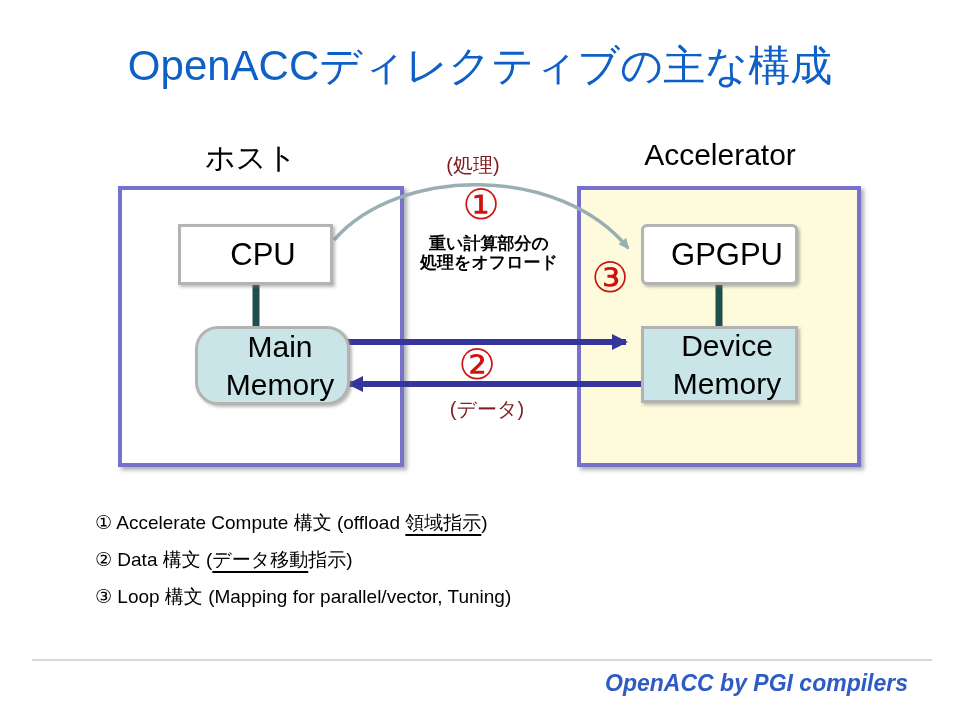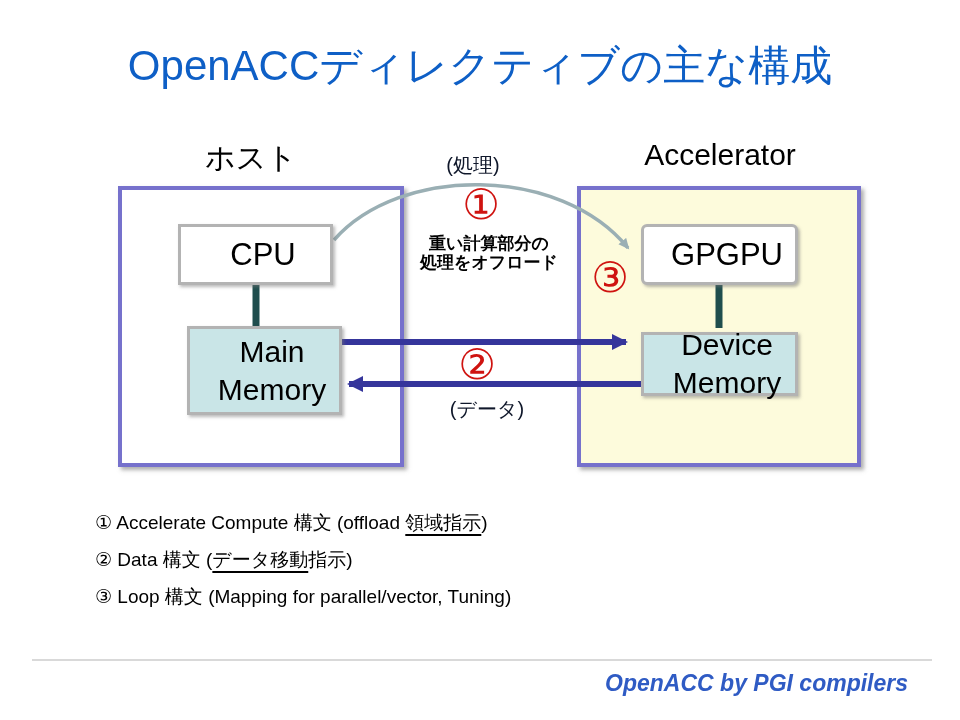--- a/index.html
+++ b/index.html
@@ -31,24 +31,24 @@
   .inner-box{
     border:3px solid #b3b3b3;background:#ffffff;box-sizing:border-box;
     display:flex;flex-direction:column;align-items:center;justify-content:center;
     font-size:31px;line-height:38px;color:#000;text-align:center;
     box-shadow:2px 2px 3px rgba(120,120,120,0.5);
     padding-left:15px;
   }
   .cpu-box{left:178px;top:224px;width:155px;height:61px;}
   .gpgpu-box{left:641px;top:224px;width:157px;height:61px;border-radius:6px;}
   .mem-box{background:#c9e5e7;font-size:30px;}
-  .main-mem{left:187px;top:326px;width:155px;height:89px;}
-  .device-mem{left:641px;top:326px;width:157px;height:64px;margin-top:6px;}
+  .main-mem{left:195px;top:326px;width:155px;height:79px;border-radius:23px;}
+  .device-mem{left:641px;top:326px;width:157px;height:77px;}
 
-  .anno{font-size:20px;color:#0f172a;}
+  .anno{font-size:20px;color:#7f1d1d;}
   .process-label{left:473px;top:152px;}
   .data-label{left:487px;top:396px;}
 
   .rednum{font-size:42px;line-height:1;color:#cf1310;}
   .num1{left:481px;top:184px;}
   .num2{left:477px;top:344px;}
   .num3{left:610px;top:257px;}
 
   .offload{
     left:489px;top:234px;text-align:center;

